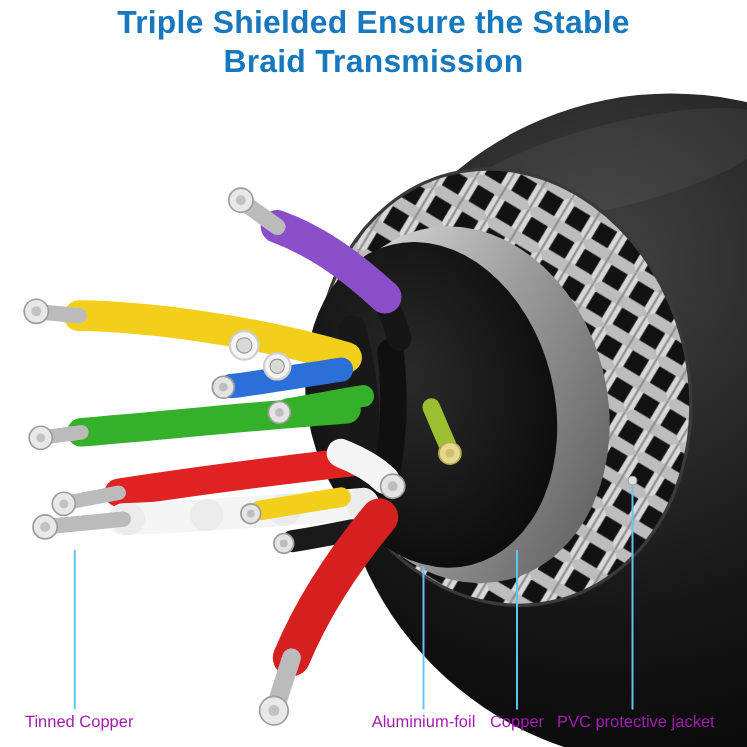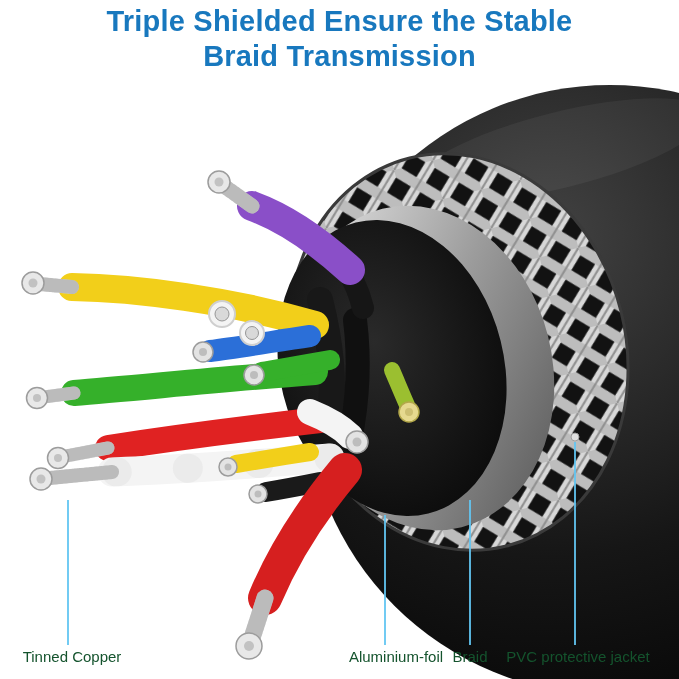--- a/index.html
+++ b/index.html
@@ -18,25 +18,25 @@
     font-size:29px;
     line-height:1.22;
     letter-spacing:0.2px;
   }
   .illustration-svg{position:absolute;left:0;top:0;}
   .callout-label{
     position:absolute;
     top:648px;
     transform:translateX(-50%);
     font-size:15px;
-    color:#14532d;
+    color:#a21caf;
     white-space:nowrap;
   }
   .lbl-tinned{left:72px;}
-  .lbl-foil{left:396px;}
+  .lbl-foil{left:385px;}
   .lbl-braid{left:470px;}
   .lbl-pvc{left:578px;}
 </style>
 </head>
 <body>
 
 <div class="stage">
 
   <div class="title">
     <div>Triple Shielded Ensure the Stable</div>
@@ -189,16 +189,16 @@
       <line x1="68" y1="645" x2="68" y2="500" stroke="#62C6F2"></line>
       <line x1="385" y1="645" x2="385" y2="515" stroke="#62C6F2"></line>
       <line x1="470" y1="645" x2="470" y2="500" stroke="#62C6F2"></line>
       <line x1="575" y1="645" x2="575" y2="442" stroke="#62C6F2"></line>
     </g>
     <circle cx="575" cy="437" r="4" fill="#e0e0e0" stroke="#9e9e9e" stroke-width="1"></circle>
   </svg>
 
   <div class="callout-label lbl-tinned">Tinned Copper</div>
   <div class="callout-label lbl-foil">Aluminium-foil</div>
-  <div class="callout-label lbl-braid">Braid</div>
+  <div class="callout-label lbl-braid">Copper</div>
   <div class="callout-label lbl-pvc">PVC protective jacket</div>
 
 </div>
 
 </body></html>

